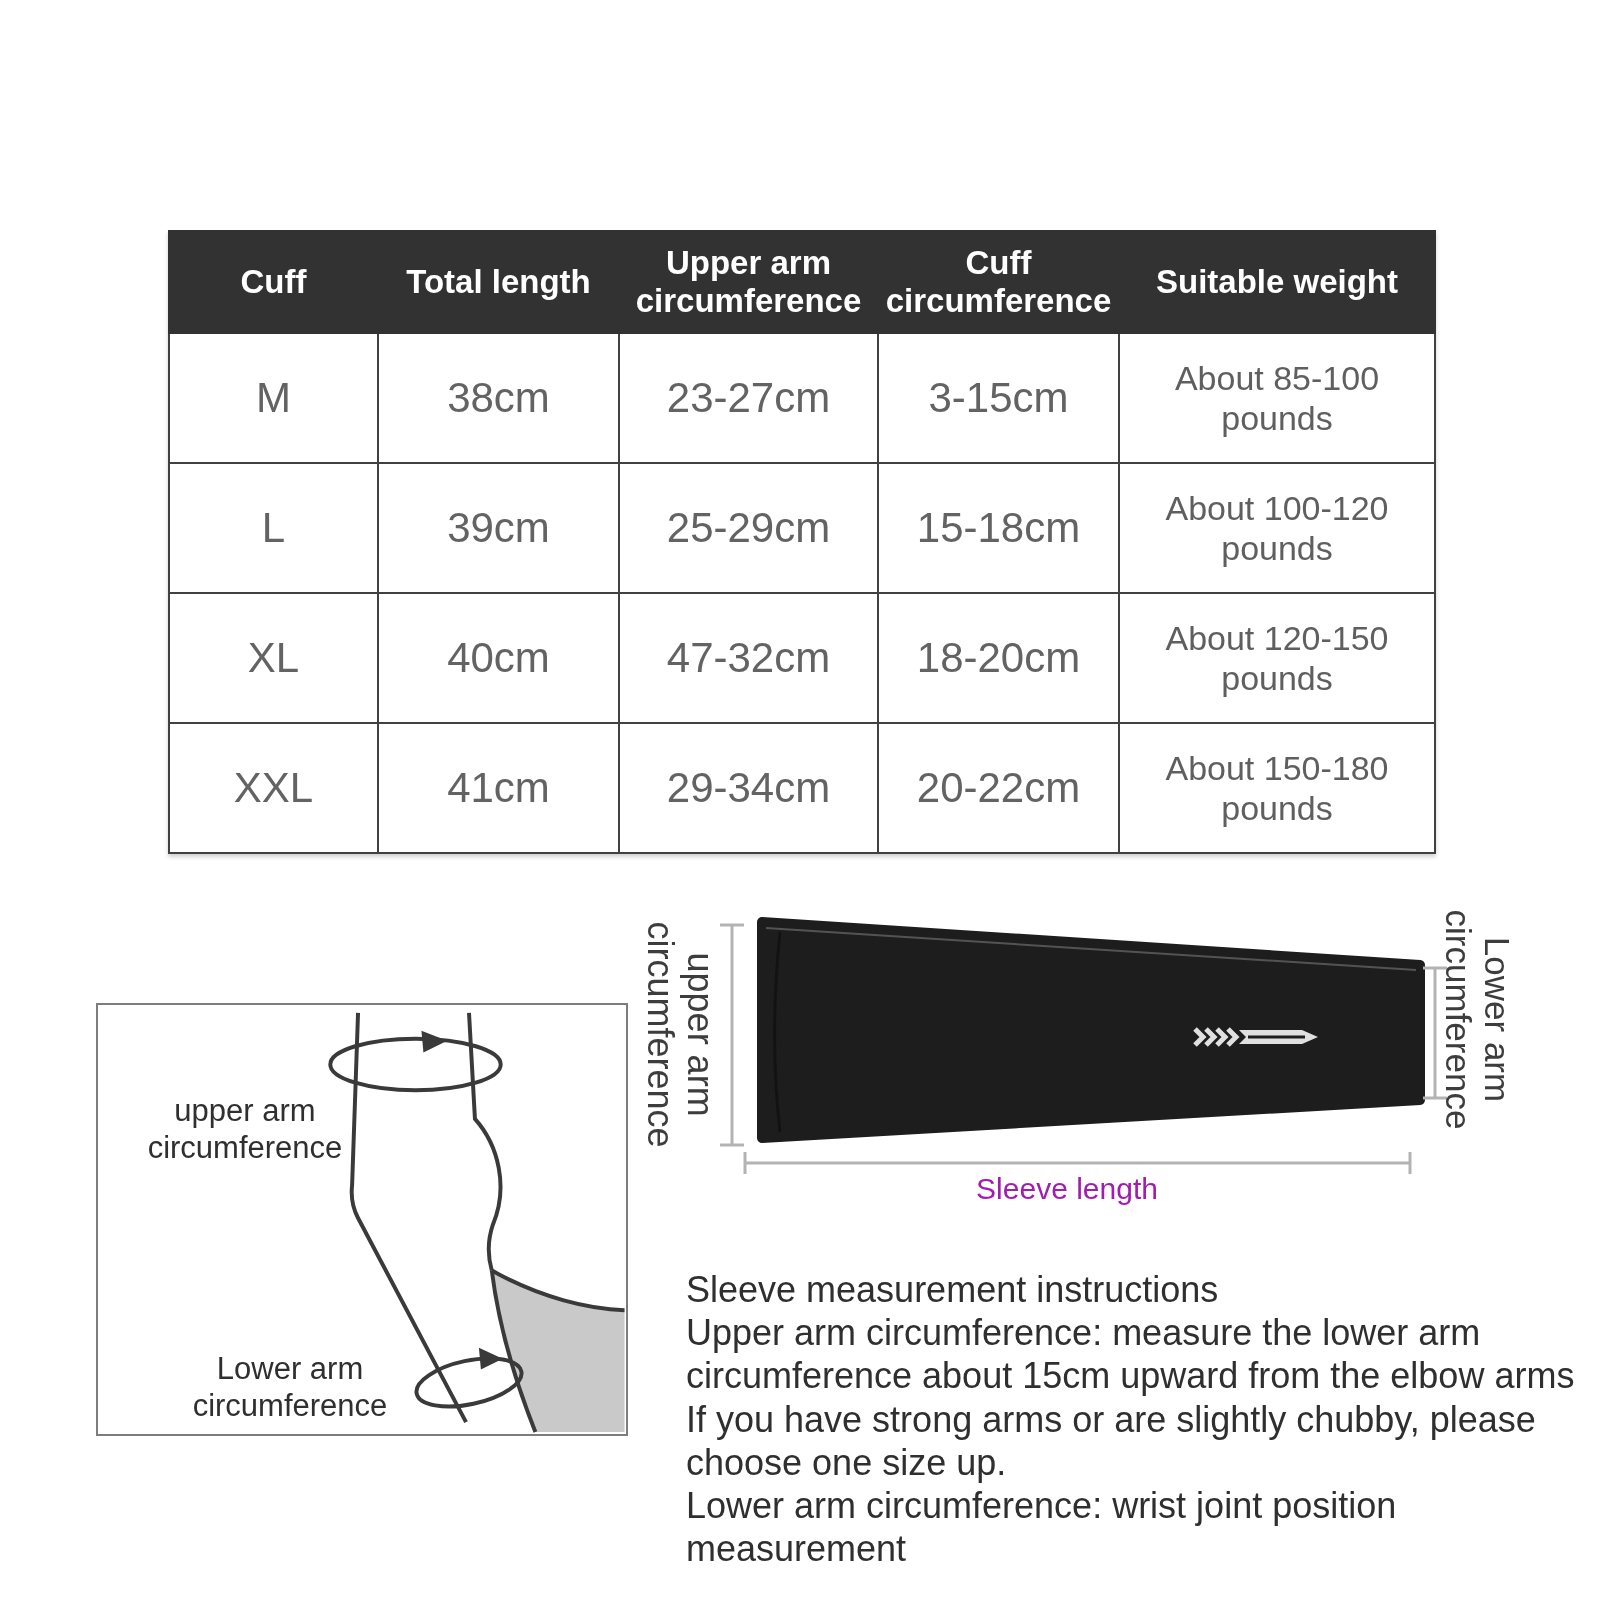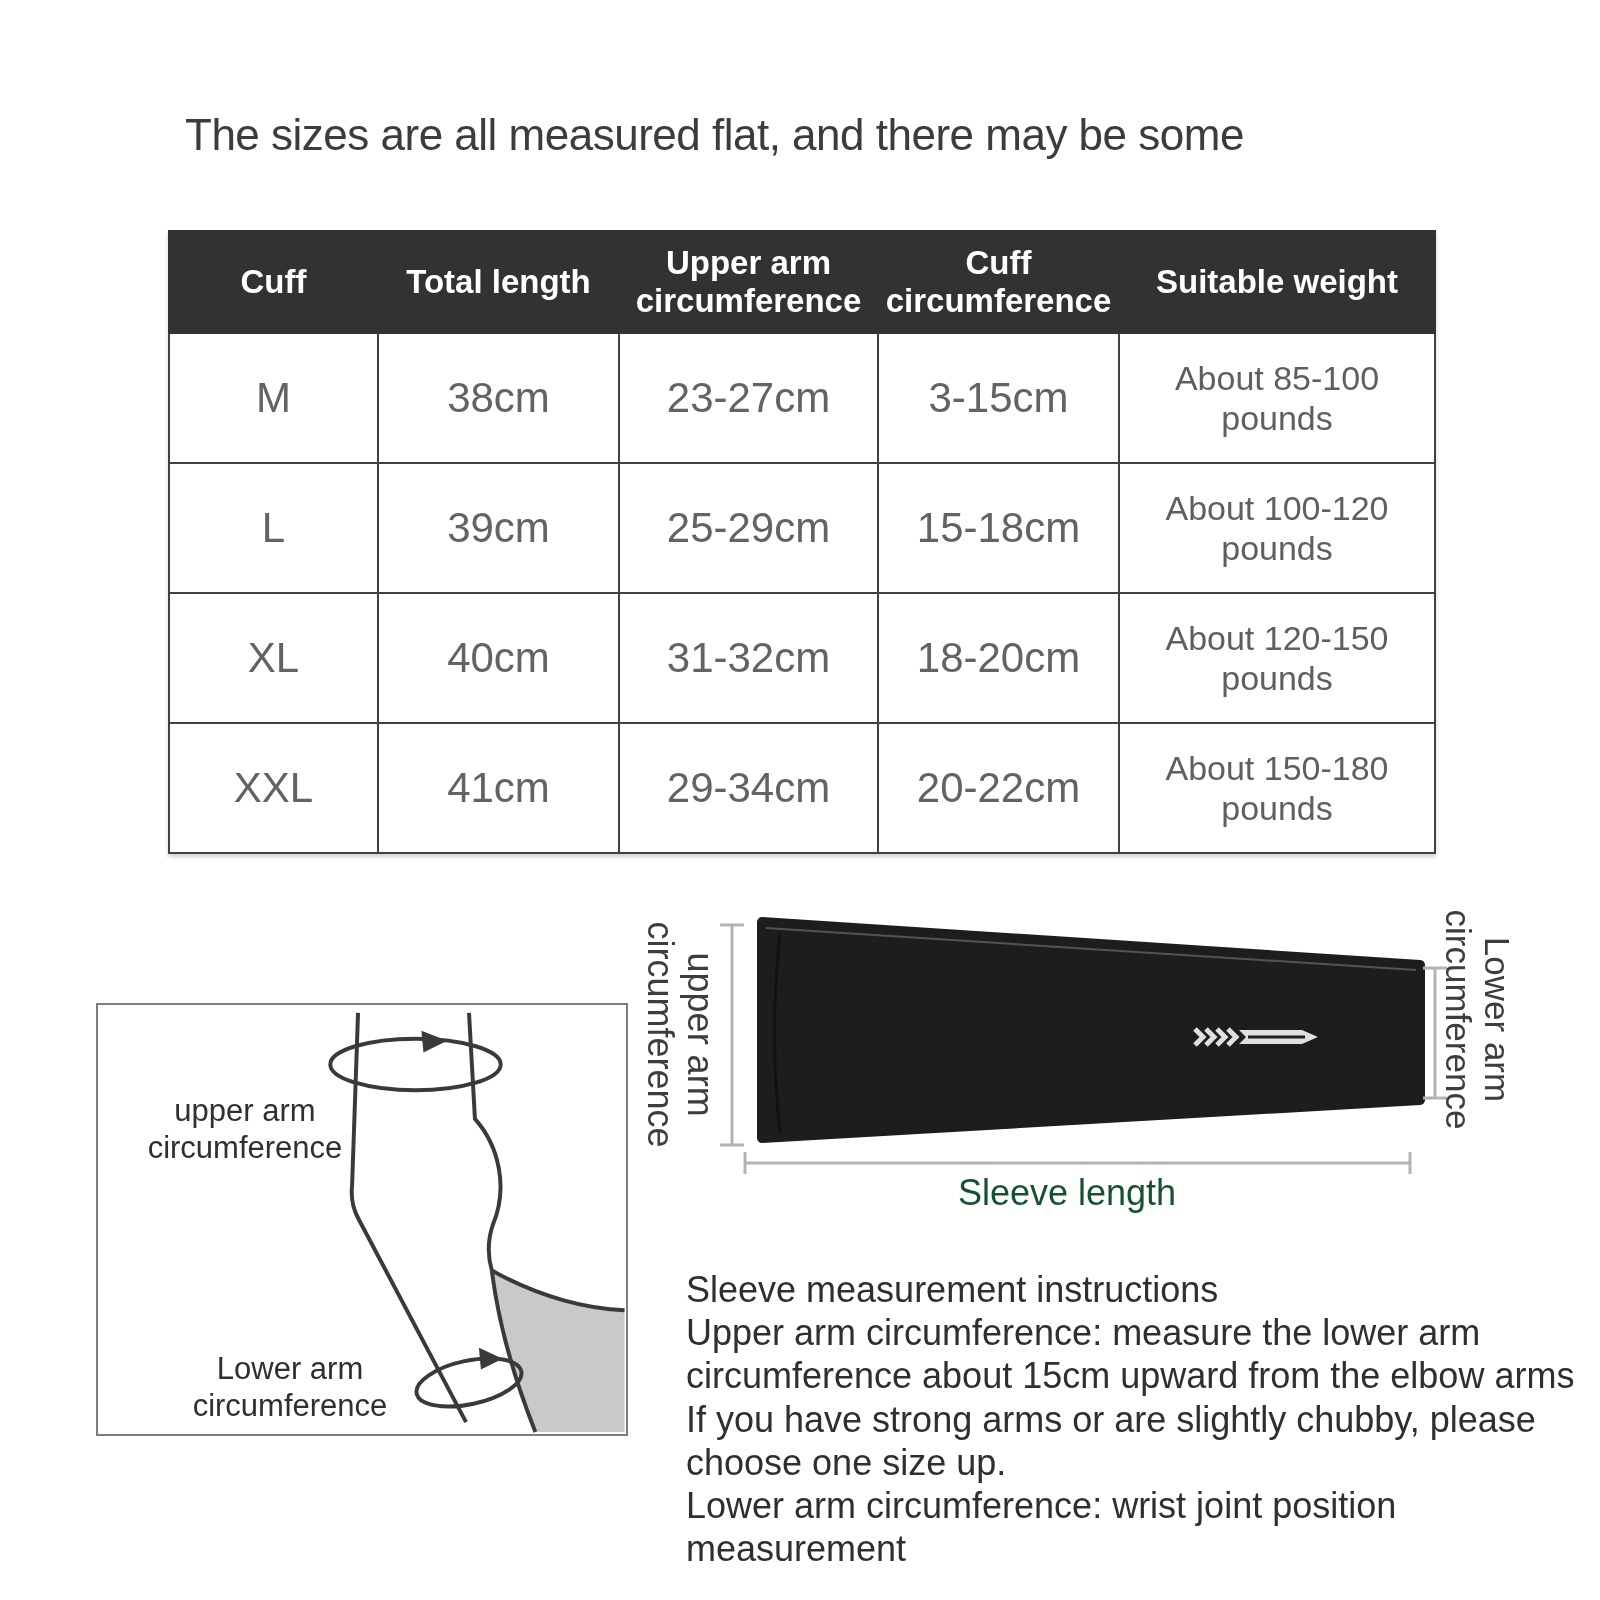--- a/index.html
+++ b/index.html
@@ -30,21 +30,21 @@
   
   .sleeve-svg{position:absolute;left:600px;top:850px;}
   .rot-label{
     position:absolute;width:260px;transform:rotate(90deg);text-align:center;
     font-size:36px;line-height:1.1;color:#3d3d3d;white-space:nowrap;
   }
   .rot-label.left{left:550px;top:995px;}
   .rot-label.right{left:1347px;top:981px;font-size:35px;}
   .sleeve-length-label{
     position:absolute;left:867px;top:1172px;width:400px;text-align:center;
-    font-size:36px;color:#14532d;
+    font-size:30px;color:#a21caf;
   }
   
   .arm-box{
     position:absolute;left:96px;top:1003px;width:532px;height:433px;
     border:2px solid #7d7d7d;box-sizing:border-box;background:#ffffff;
   }
   .arm-box svg{display:block;width:100%;height:100%;}
   .arm-label{
     position:absolute;text-align:center;font-size:31px;line-height:1.2;color:#2f2f2f;
   }
@@ -55,21 +55,20 @@
     position:absolute;left:650px;top:1268px;width:890px;
     font-size:36px;line-height:1.2;color:#2f2f2f;margin-left:36px;
   }
 </style>
 </head>
 <body>
 
 <div class="page">
 
   <div class="title">
-    <div>The sizes are all measured flat, and there may be some</div>
   </div>
 
   <table class="size-table">
     <colgroup>
       <col style="width:209px">
         <col style="width:241px">
         <col style="width:259px">
       <col style="width:241px">
         <col style="width:316px">
     </colgroup>
@@ -93,21 +92,21 @@
       <tr>
         <td>L</td>
         <td>39cm</td>
         <td>25-29cm</td>
         <td>15-18cm</td>
         <td class="wt">About 100-120 pounds</td>
       </tr>
       <tr>
         <td>XL</td>
         <td>40cm</td>
-        <td>31-32cm</td>
+        <td>47-32cm</td>
         <td>18-20cm</td>
         <td class="wt">About 120-150 pounds</td>
       </tr>
       <tr>
         <td>XXL</td>
         <td>41cm</td>
         <td>29-34cm</td>
         <td>20-22cm</td>
         <td class="wt">About 150-180 pounds</td>
       </tr>

